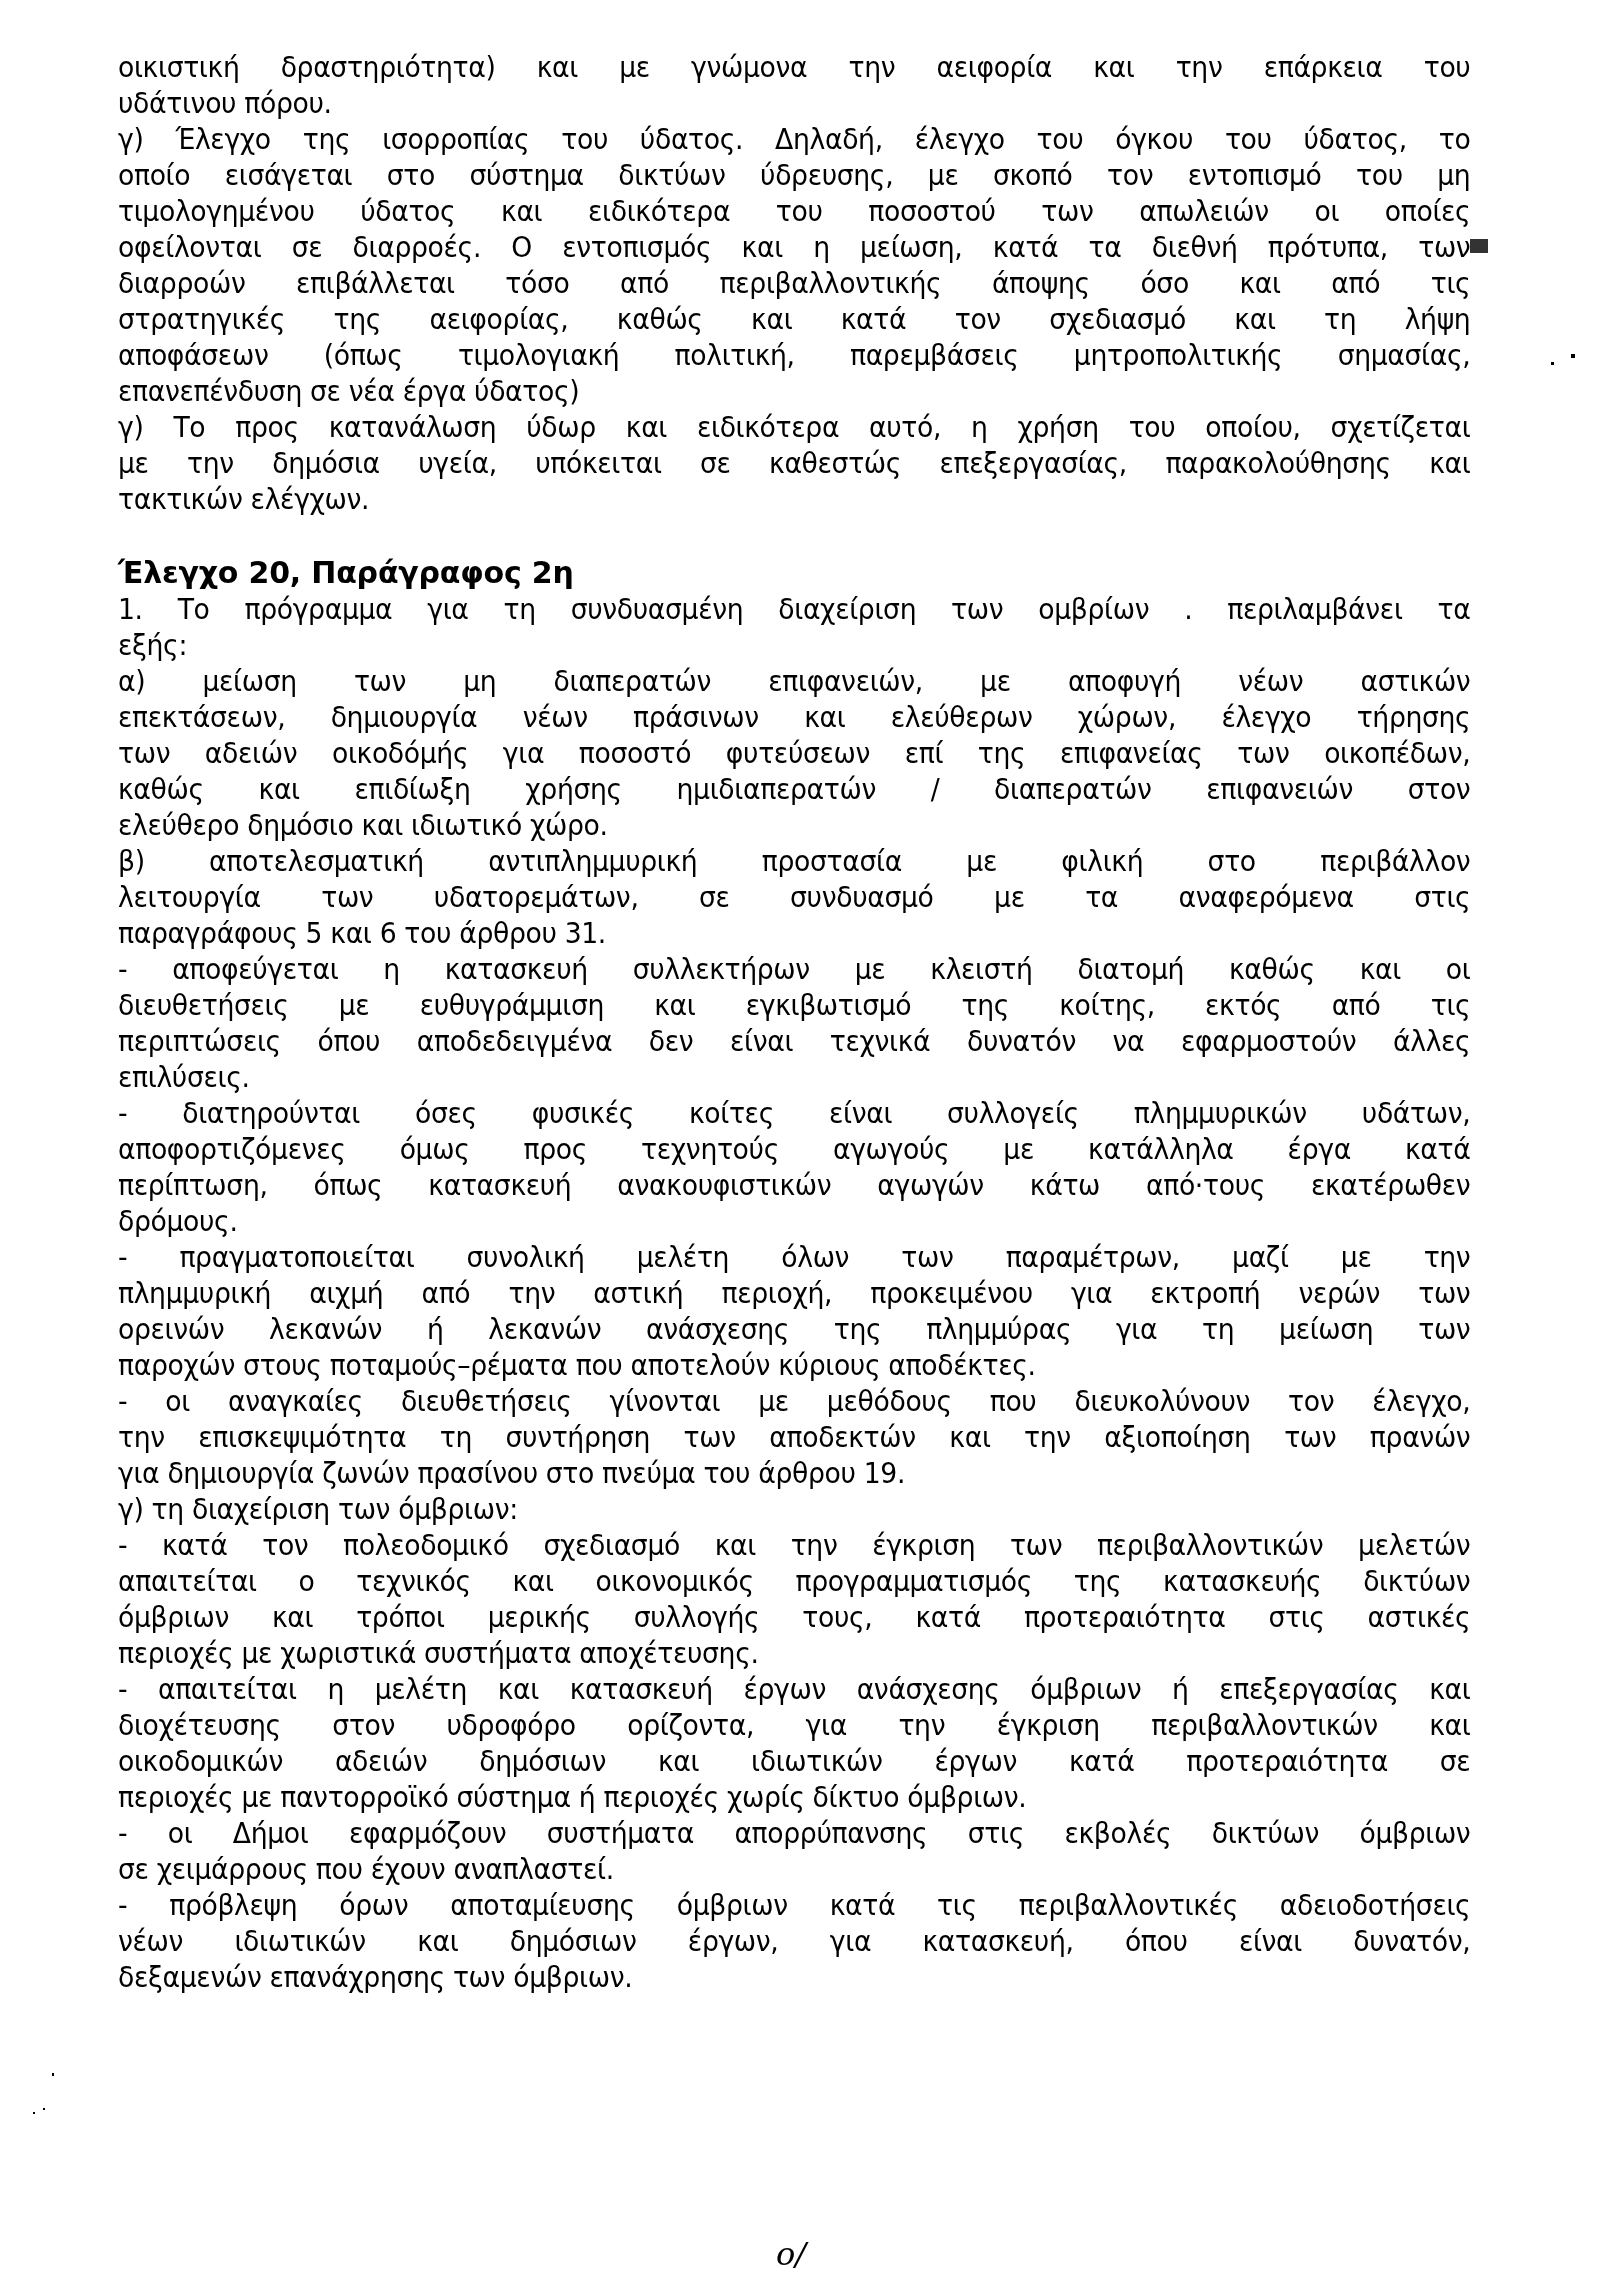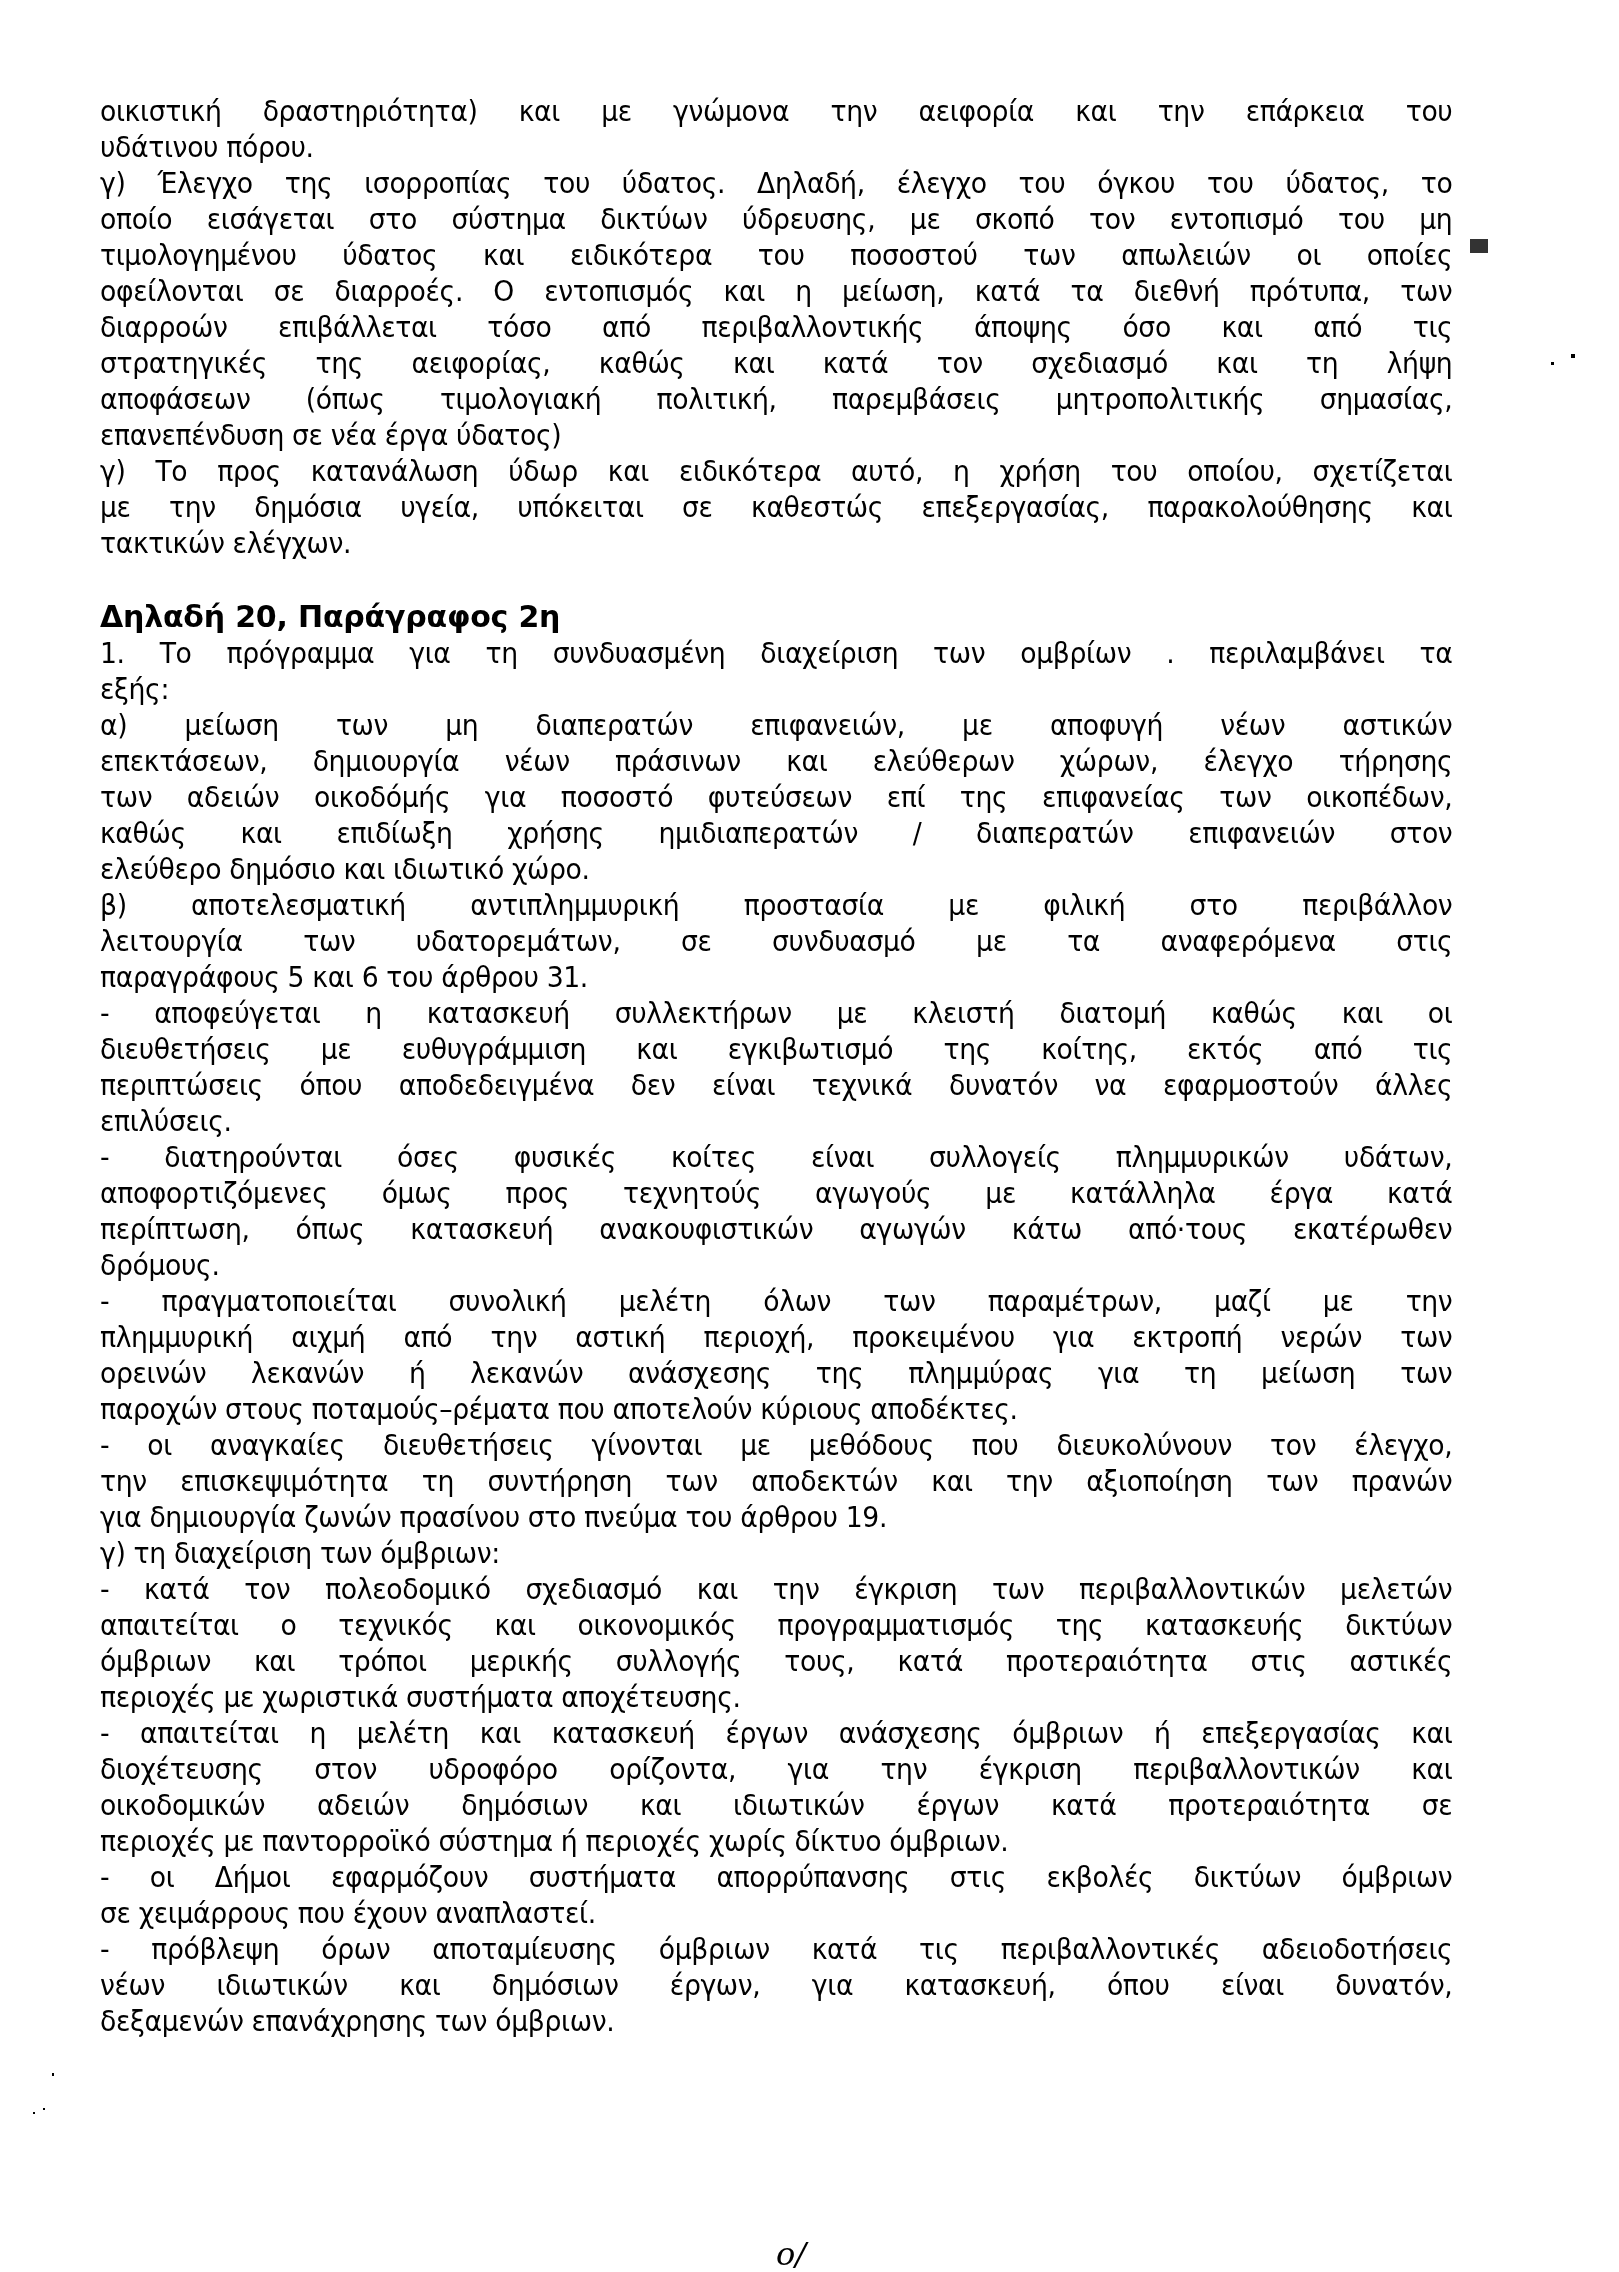--- a/index.html
+++ b/index.html
@@ -10,24 +10,23 @@
   body {
     width: 1620px;
     height: 2273px;
     position: relative;
     overflow: hidden;
     color: #000000;
     font-family: "DejaVu Sans", "Liberation Sans", sans-serif;
   }
   .page {
     position: absolute;
-    left: 100px;
+    left: 118px;
     top: 49px;
     width: 1352px;
-    margin-top: 44px;
   }
   .line {
     font-size: 29px;
     line-height: 36px;
     height: 36px;
     white-space: nowrap;
     text-align: justify;
     text-align-last: justify;
     letter-spacing: -0.4px;
     transform: scaleX(0.92);
@@ -75,21 +74,21 @@
       <div class="line">οφείλονται σε διαρροές. Ο εντοπισμός και η μείωση, κατά τα διεθνή πρότυπα, των</div>
       <div class="line">διαρροών επιβάλλεται τόσο από περιβαλλοντικής άποψης όσο και από τις</div>
       <div class="line">στρατηγικές της αειφορίας, καθώς και κατά τον σχεδιασμό και τη λήψη</div>
       <div class="line">αποφάσεων (όπως τιμολογιακή πολιτική, παρεμβάσεις μητροπολιτικής σημασίας,</div>
       <div class="line last">επανεπένδυση σε νέα έργα ύδατος)</div>
       <div class="line">γ) Το προς κατανάλωση ύδωρ και ειδικότερα αυτό, η χρήση του οποίου, σχετίζεται</div>
       <div class="line">με την δημόσια υγεία, υπόκειται σε καθεστώς επεξεργασίας, παρακολούθησης και</div>
       <div class="line last">τακτικών ελέγχων.</div>
     </div>
   <div class="gap"></div>
-  <div class="heading">Δηλαδή 20, Παράγραφος 2η</div>
+  <div class="heading">Έλεγχο 20, Παράγραφος 2η</div>
   <div id="block2">
       <div class="line">1. Το πρόγραμμα για τη συνδυασμένη διαχείριση των ομβρίων . περιλαμβάνει τα</div>
       <div class="line last">εξής:</div>
       <div class="line">α) μείωση των μη διαπερατών επιφανειών, με αποφυγή νέων αστικών</div>
       <div class="line">επεκτάσεων, δημιουργία νέων πράσινων και ελεύθερων χώρων, έλεγχο τήρησης</div>
       <div class="line">των αδειών οικοδόμής για ποσοστό φυτεύσεων επί της επιφανείας των οικοπέδων,</div>
       <div class="line">καθώς και επιδίωξη χρήσης ημιδιαπερατών / διαπερατών επιφανειών στον</div>
       <div class="line last">ελεύθερο δημόσιο και ιδιωτικό χώρο.</div>
       <div class="line">β) αποτελεσματική αντιπλημμυρική προστασία με φιλική στο περιβάλλον</div>
       <div class="line">λειτουργία των υδατορεμάτων, σε συνδυασμό με τα αναφερόμενα στις</div>

